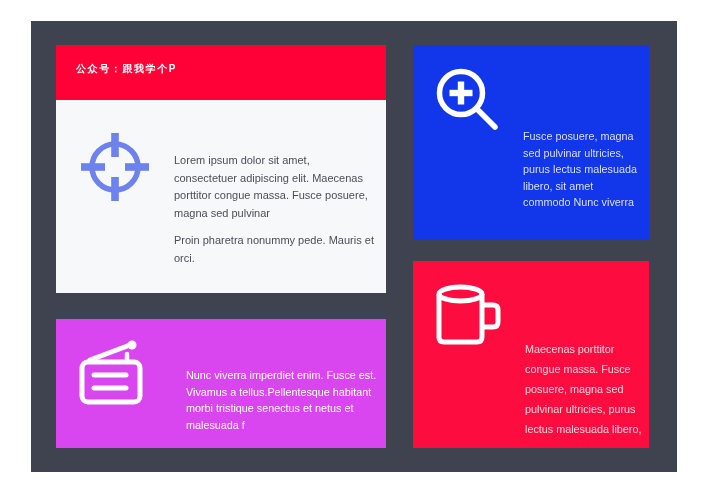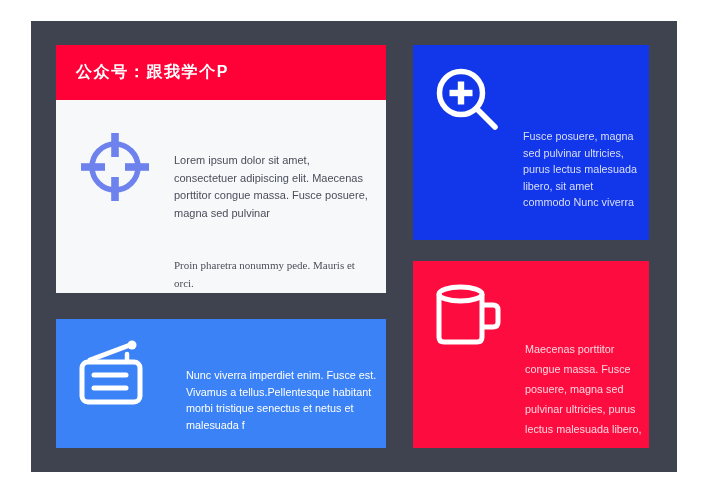--- a/index.html
+++ b/index.html
@@ -44,21 +44,21 @@
     top: 0;
     width: 100%;
     height: 55px;
     background: #ff0037;
   }
   #card-target-header .headline {
     position: absolute;
     left: 20px;
     top: 17px;
     color: #ffffff;
-    font-size: 16px;
+    font-size: 10px;
     font-weight: bold;
     letter-spacing: 1.6px;
     white-space: nowrap;
   }
   #card-target-icon {
     position: absolute;
     left: 20px;
     top: 83px;
     width: 78px;
     height: 78px;
@@ -66,21 +66,21 @@
   #card-target-body {
     position: absolute;
     left: 118px;
     top: 107px;
     width: 200px;
     color: #4a4e5a;
     font-size: 11px;
     line-height: 17.5px;
   }
   #card-target-body p { margin: 0; }
-  #card-target-body p + p { margin-top: 35px; font-family: Liberation Serif, serif; }
+  #card-target-body p + p { margin-top: 10px; }
 
   
   #card-zoom {
     left: 382px;
     top: 24px;
     width: 236px;
     height: 195px;
     background: #1236ea;
   }
   #card-zoom-icon {
@@ -100,21 +100,21 @@
     line-height: 16.5px;
   }
   #card-zoom-body p { margin: 0; }
 
   
   #card-radio {
     left: 25px;
     top: 298px;
     width: 330px;
     height: 129px;
-    background: #3b82f6;
+    background: #d946ef;
   }
   #card-radio-icon {
     position: absolute;
     left: 20px;
     top: 22px;
     width: 76px;
     height: 66px;
   }
   #card-radio-body {
     position: absolute;

